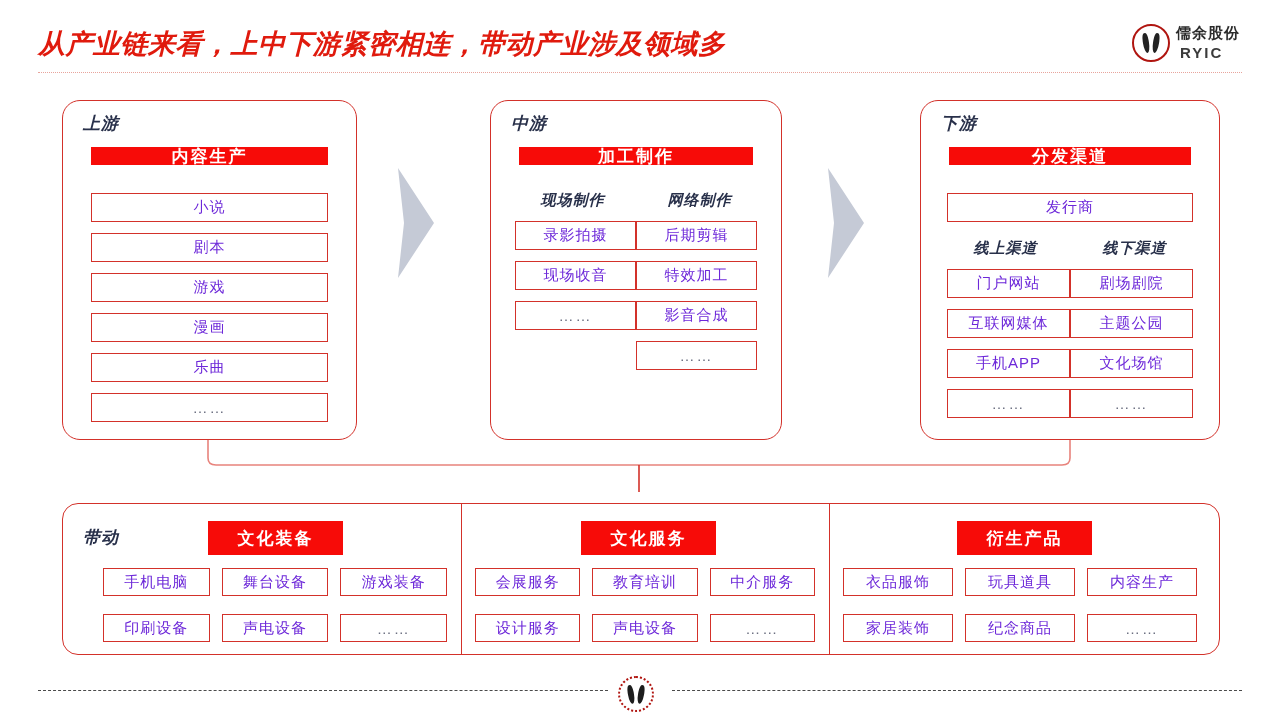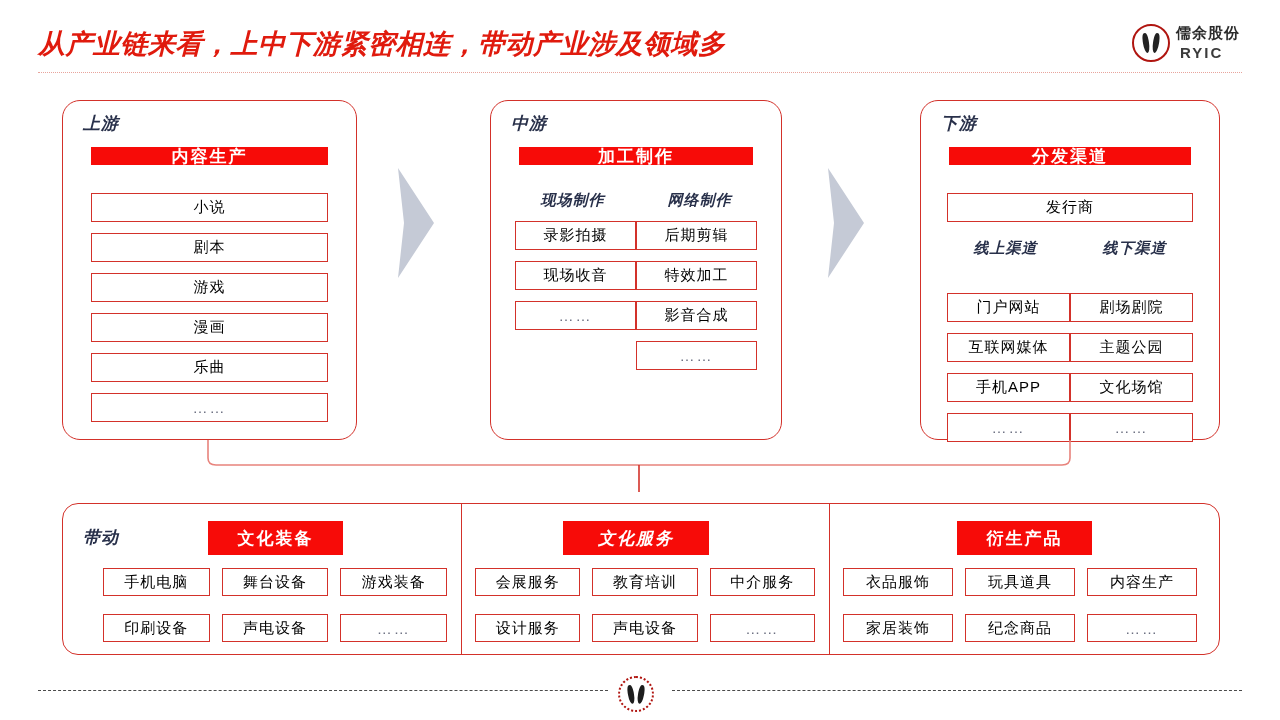--- a/index.html
+++ b/index.html
@@ -111,21 +111,21 @@
     font-weight: bold;
     display: flex;
     align-items: center;
     justify-content: center;
     letter-spacing: 2px;
   }
 
   .cell {
     border: 1.2px solid #d3312a;
     background: #fff;
-    color: #000000;
+    color: #6d28d9;
     font-size: 15px;
     display: flex;
     align-items: center;
     justify-content: center;
     height: 29px;
     letter-spacing: 1px;
   }
   .cell.dots { color: #6b6f80; letter-spacing: 2px; }
 
   
@@ -163,21 +163,21 @@
     gap: 11px;
   }
 
   
   #stage-1 .sub-head-row { left: 24px; right: 24px; top: 90px; }
   #stage-1 .two-col      { left: 24px; right: 24px; top: 120px; }
 
   
   #stage-2 .solo-cell { position: absolute; left: 26px; right: 26px; top: 92px; }
   #stage-2 .sub-head-row { left: 26px; right: 26px; top: 138px; }
-  #stage-2 .two-col      { left: 26px; right: 26px; top: 168px; margin-top: 24px; }
+  #stage-2 .two-col      { left: 26px; right: 26px; top: 168px; }
 
   
   .flow-arrow {
     position: absolute;
     top: 168px;
     width: 60px; height: 110px;
   }
   #arrow-0 { left: 398px; }
   #arrow-1 { left: 828px; }
 
@@ -223,21 +223,21 @@
     background: #f70b08;
     color: #fff;
     font-size: 17px;
     font-weight: bold;
     display: flex;
     align-items: center;
     justify-content: center;
     letter-spacing: 2px;
   }
   #bgroup-0 .group-banner { left: 145px; width: 135px; }
-  #bgroup-1 .group-banner { left: 102px; width: 146px; font-style: italic; }
+  #bgroup-1 .group-banner { left: 120px; width: 135px; }
   #bgroup-2 .group-banner { left: 128px; width: 135px; }
 
   .group-grid {
     position: absolute;
     top: 64px;
     display: flex;
     flex-direction: column;
     gap: 18px;
   }
   #bgroup-0 .group-grid { left: 40px;  right: 14px; }

